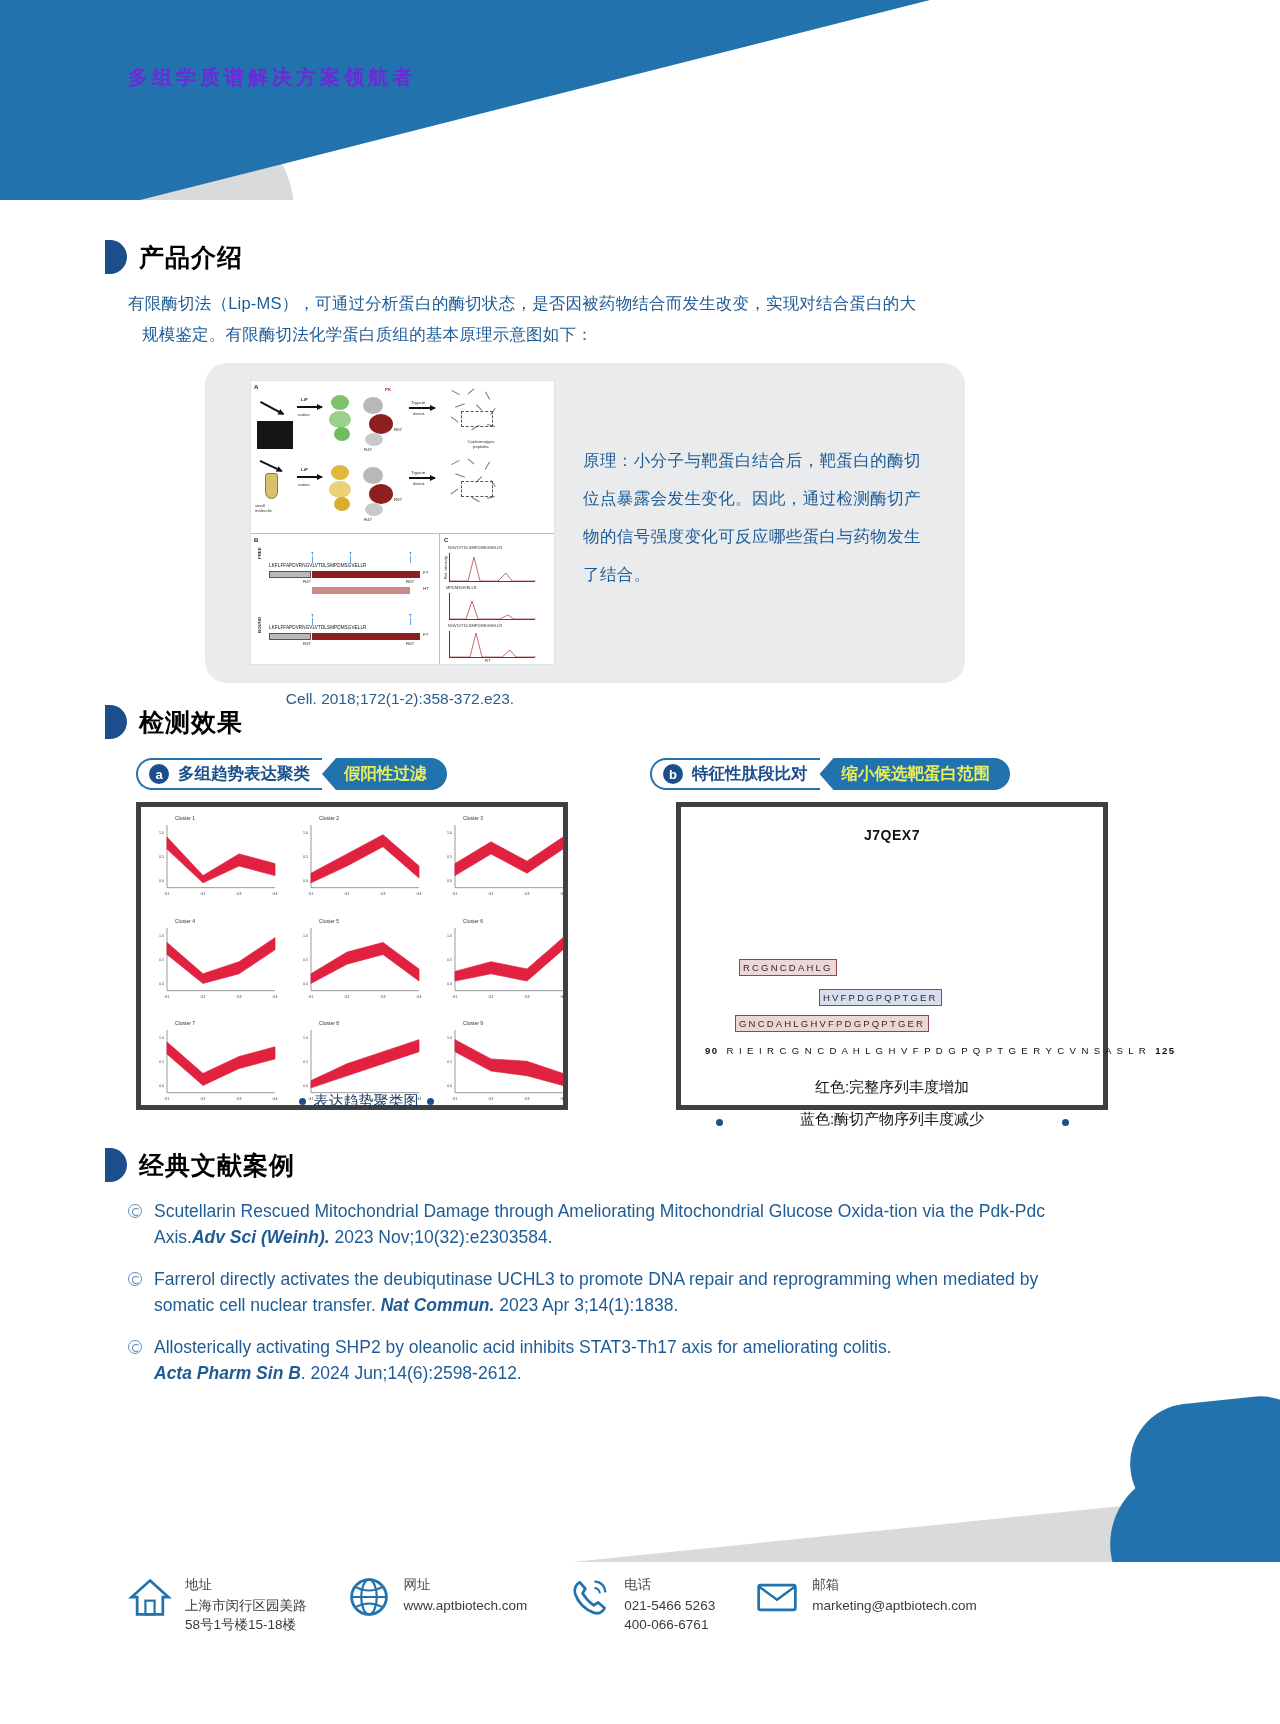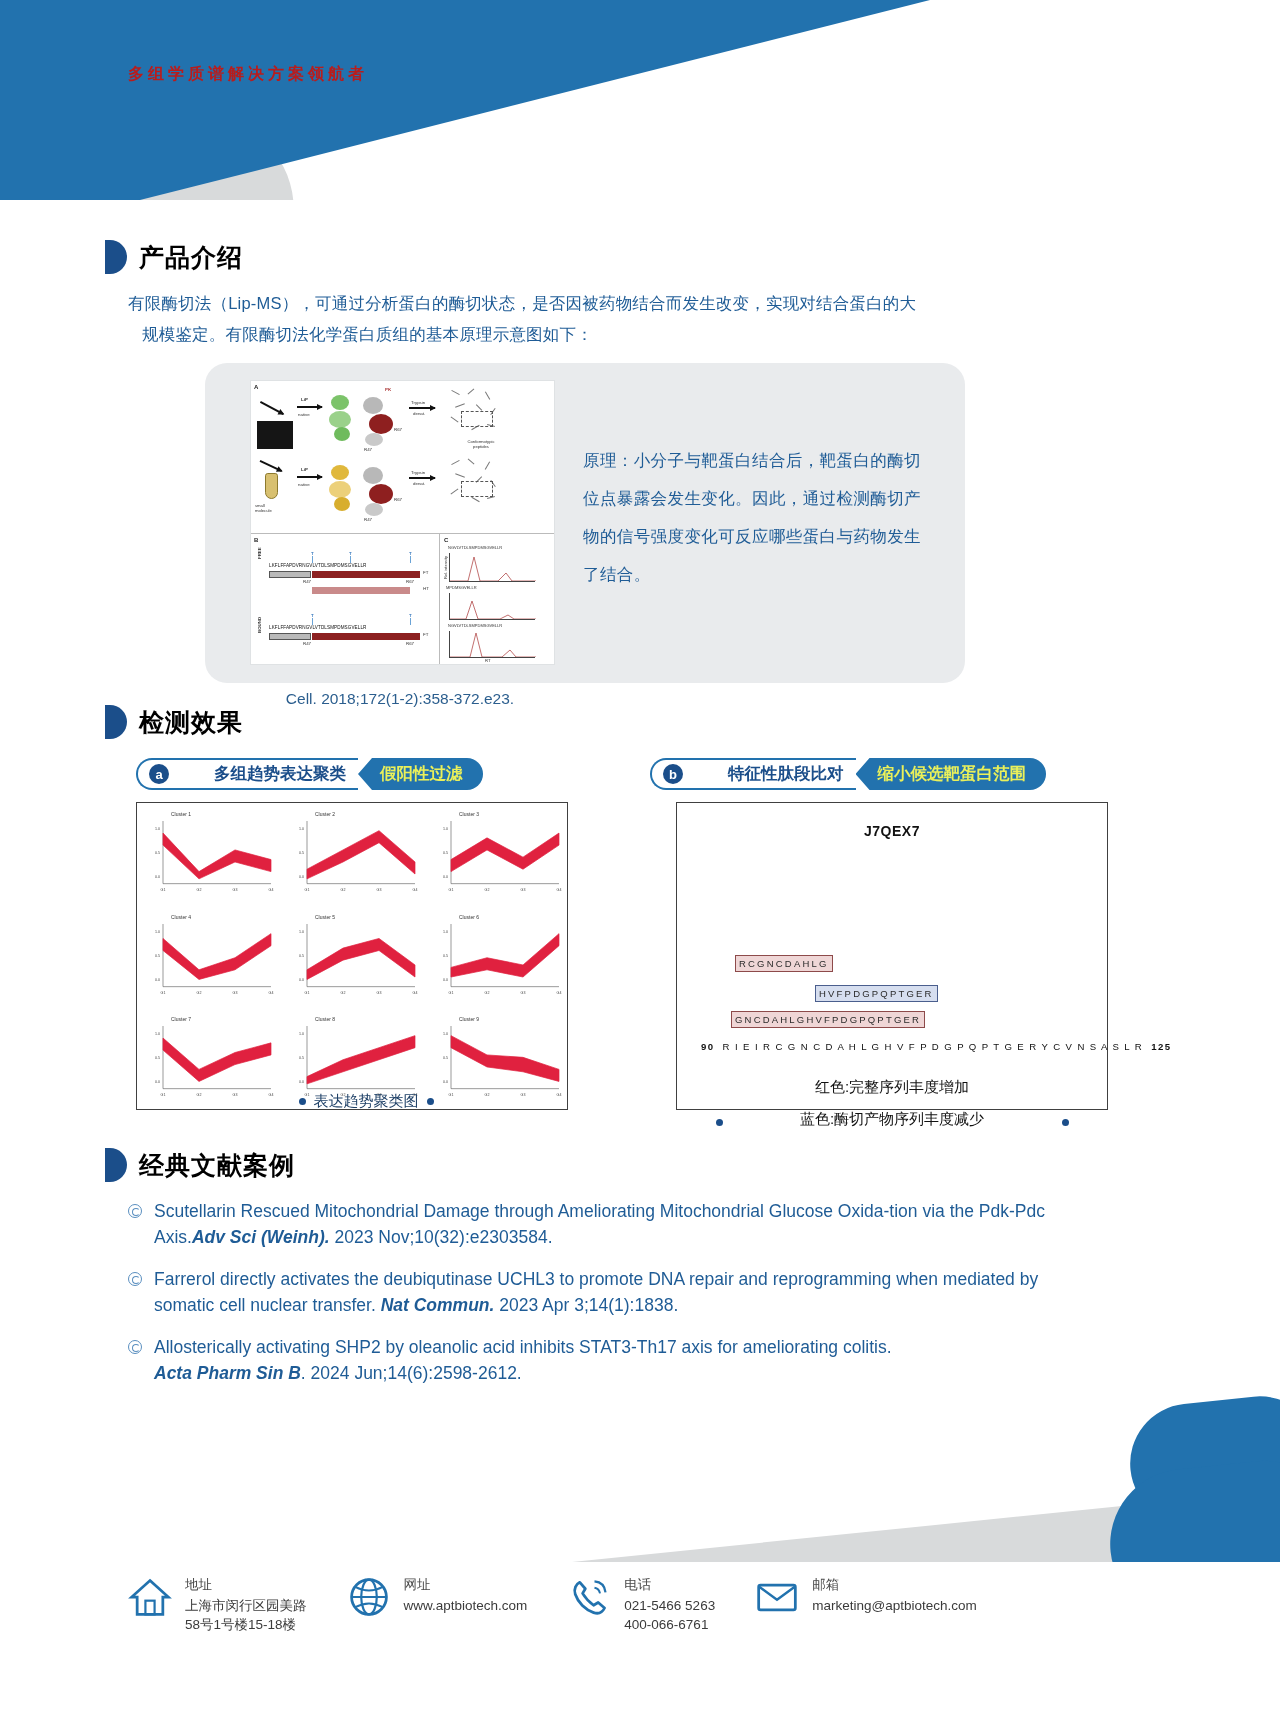--- a/index.html
+++ b/index.html
@@ -23,21 +23,21 @@
     position:absolute; left:75px; top:120px; width:220px; height:210px;
     background:#d8dadb; border-radius:90px 90px 90px 90px;
     transform: rotate(-5deg);
   }
   .hdr-gray-blob2 {
     position:absolute; left:0px; top:150px; width:170px; height:200px;
     background:#d8dadb; border-radius:0 70px 70px 0;
   }
   .hdr-title {
     position:absolute; left:128px; top:64px;
-    color:#b91c1c; font-size:16px; letter-spacing:4px; font-weight:600;
+    color:#6d28d9; font-size:20px; letter-spacing:4px; font-weight:600;
     white-space:nowrap;
     font-family:Liberation Mono, monospace;
   }
   .hdr-right { position:absolute; right:18px; top:100px; display:flex; align-items:center; gap:0px; }
   .hdr-prod {
     color:#1c1c1c; font-size:27px; font-weight:700; letter-spacing:0.5px;
     white-space:nowrap; margin-right:22px;
   }
   .hdr-dot { width:42px; height:38px; border-radius:50%; background:#5b1d1d; margin-right:14px; }
   .hdr-pill {
@@ -104,34 +104,34 @@
   .pill-left {
     border:2px solid #2272ae; border-right:none;
     border-radius:16px 0 0 16px; background:#fff;
     display:flex; align-items:center; gap:9px; padding:0 12px 0 11px;
   }
   .pill-badge {
     width:20px; height:20px; border-radius:50%; background:#1b4e8a; color:#fff;
     font-size:13px; font-weight:700; display:flex; align-items:center; justify-content:center;
     line-height:1;
   }
-  .pill-label { color:#1b4e8a; font-size:16.5px; font-weight:700; white-space:nowrap;margin-left:36px; }
+  .pill-label { color:#1b4e8a; font-size:16.5px; font-weight:700; white-space:nowrap; }
   .pill-right {
     background:#2272ae; color:#eaf05a; font-size:16.5px; font-weight:700;
     display:flex; align-items:center; padding:0 20px 0 22px;
     border-radius:0 16px 16px 0; position:relative; white-space:nowrap;
   }
   .pill-right:before {
     content:""; position:absolute; left:0; top:0; bottom:0; width:14px;
     background:#fff;
     clip-path: polygon(0 0, 100% 0, 0 50%, 100% 100%, 0 100%);
   }
 
   
-  .panel { position:absolute; border:1px solid #404040; background:#fff; }
+  .panel { position:absolute; border:5px solid #404040; background:#fff; }
   .panel-cap {
     position:absolute; text-align:center; color:#1d3f66; font-size:15px;
     display:flex; align-items:center; justify-content:center; gap:8px;
   }
   .cap-dot { width:7px; height:7px; background:#1b4e8a; border-radius:50%; }
 
   
   .cgrid { position:absolute; left:0; top:0; width:100%; height:100%; }
   .cchart { position:absolute; }
   .cchart .ct { position:absolute; top:0; left:0; font-size:4.4px; color:#333; }

